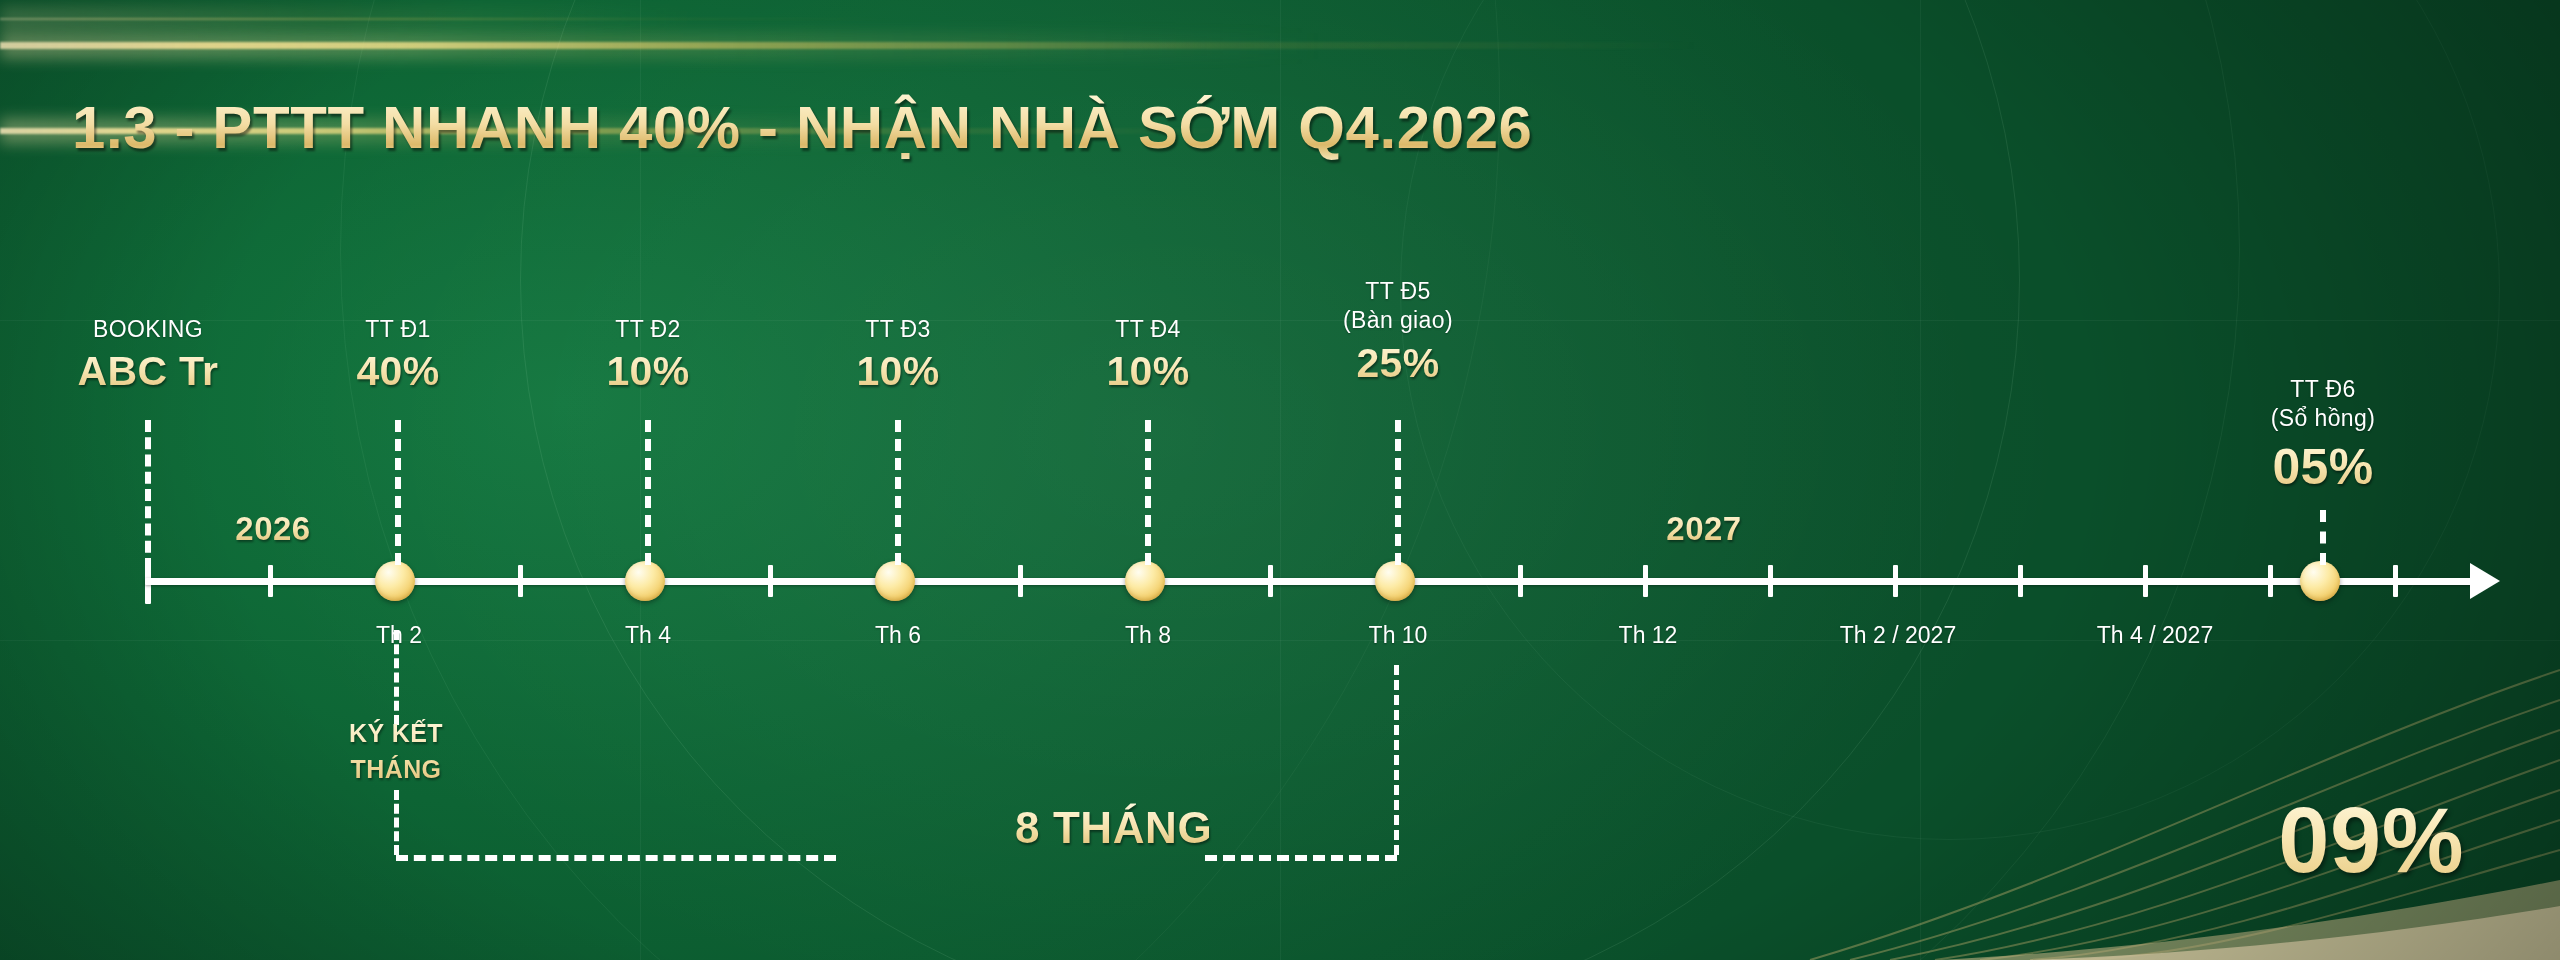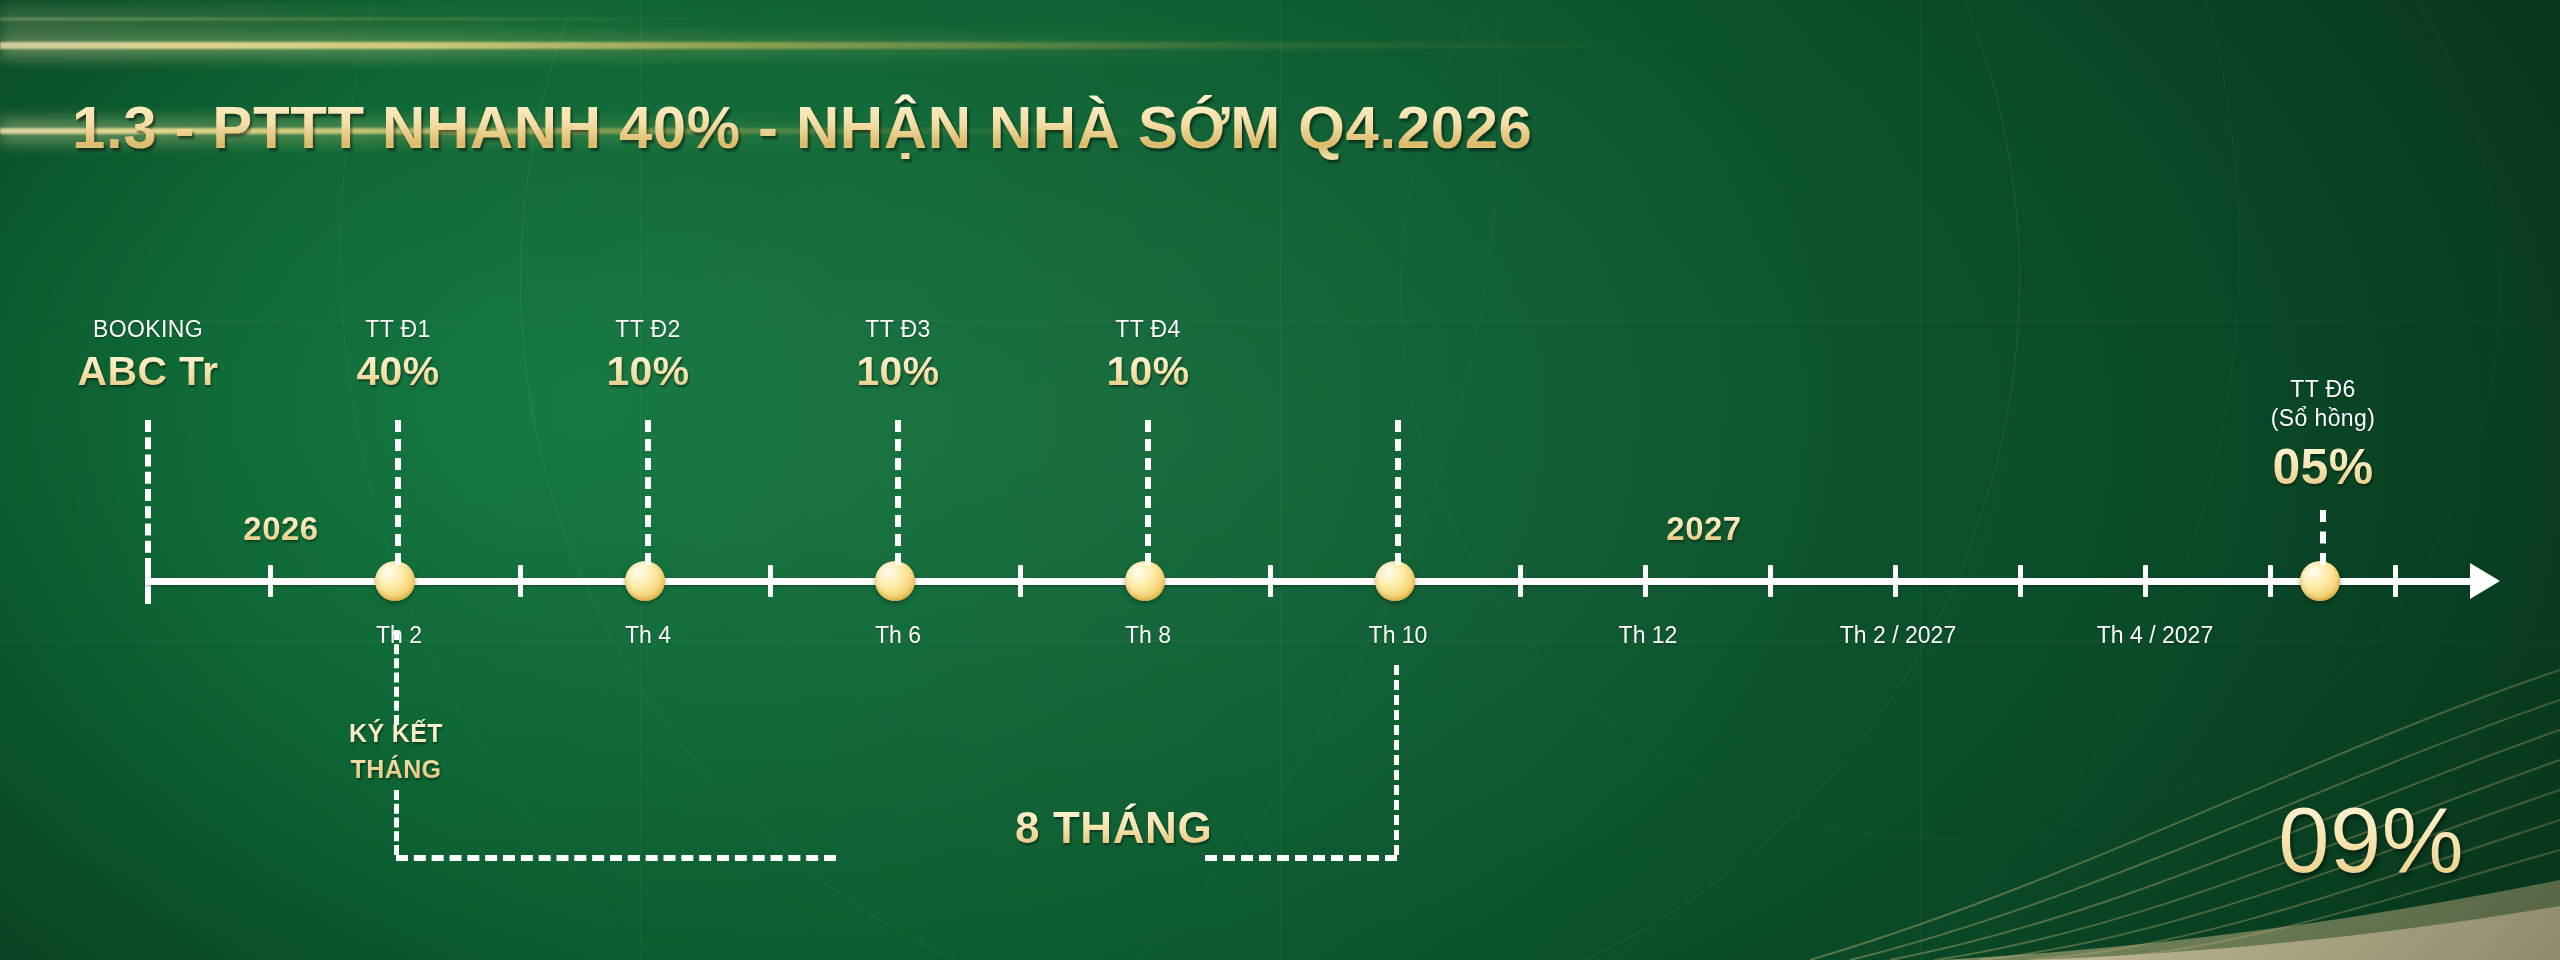--- a/index.html
+++ b/index.html
@@ -161,21 +161,21 @@
   
   .discount{
     position:absolute; right:96px; top:788px;
     display:flex; align-items:center; gap:26px; white-space:nowrap;
   }
   .disc-label{
     font-size:52px; color:#ffffff; letter-spacing:.5px;
     text-shadow:1px 2px 3px rgba(0,0,0,.4);
   }
   .disc-val{
-    font-size:92px; font-weight:normal; letter-spacing:.5px;
+    font-size:92px; font-weight:bold; letter-spacing:.5px;
     background:linear-gradient(180deg,#fff9e0 0%,#f7e5b0 48%,#e6c97f 100%);
     -webkit-background-clip:text; background-clip:text;
     -webkit-text-fill-color:transparent;
     filter:drop-shadow(2px 3px 2px rgba(0,0,0,.45));
   }
 </style>
 </head>
 <body>
 
 <div class="stage">
@@ -271,28 +271,33 @@
   <div class="marker" style="left:898px;top:315px;">
     <div class="m-cap">TT Đ3</div>
     <div class="m-val">10%</div>
   </div>
 
   <div class="marker" style="left:1148px;top:315px;">
     <div class="m-cap">TT Đ4</div>
     <div class="m-val">10%</div>
   </div>
 
+  <div class="marker" style="left:1398px;top:277px;">
+    <div class="m-cap">TT Đ5</div>
+    <div class="m-cap">(Bàn giao)</div>
+    <div class="m-val">25%</div>
+  </div>
 
   <div class="marker" style="left:2323px;top:375px;">
     <div class="m-cap">TT Đ6</div>
     <div class="m-cap">(Sổ hồng)</div>
     <div class="m-val small">05%</div>
   </div>
 
-  <div class="year" style="left:281px;">2026</div>
+  <div class="year" style="left:273px;">2026</div>
   <div class="year" style="left:1704px;">2027</div>
 
   <div class="tlabel" style="left:399px;text-align:center;">Th 2</div>
   <div class="tlabel" style="left:648px;">Th 4</div>
   <div class="tlabel" style="left:898px;">Th 6</div>
   <div class="tlabel" style="left:1148px;">Th 8</div>
   <div class="tlabel" style="left:1398px;">Th 10</div>
   <div class="tlabel" style="left:1648px;">Th 12</div>
   <div class="tlabel" style="left:1898px;">Th 2 / 2027</div>
   <div class="tlabel" style="left:2155px;">Th 4 / 2027</div>

